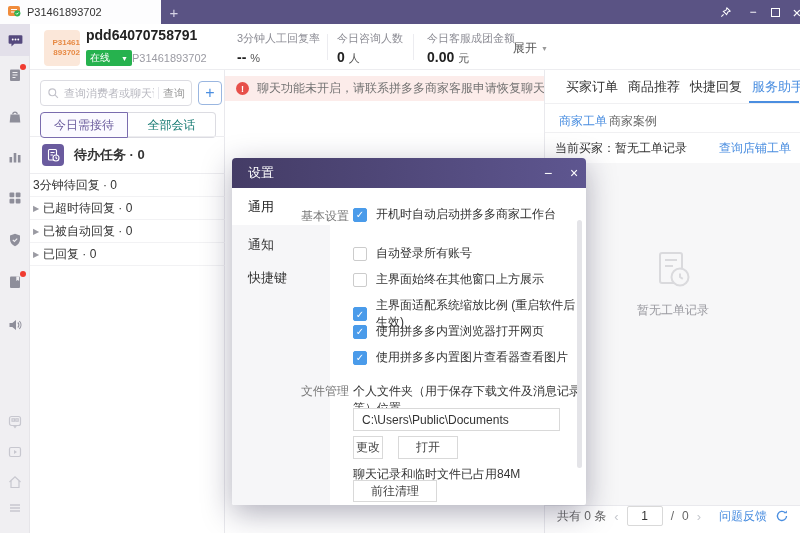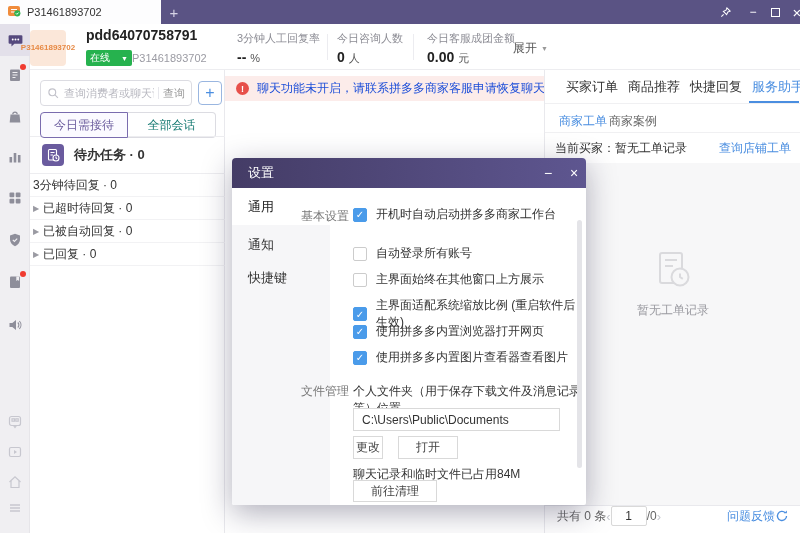--- a/index.html
+++ b/index.html
@@ -15,21 +15,21 @@
   .maxsq{width:9px;height:9px;border:1px solid #fff}
 
   
   .sidebar{position:absolute;left:0;top:24px;width:30px;height:509px;background:#f0eff2;border-right:1px solid #e6e5e9}
   .side-item{position:absolute;left:0;width:30px;height:30px;display:flex;align-items:center;justify-content:center}
   .side-item.sel{background:#e3e0ea;height:32px}
   .dot{position:absolute;width:6px;height:6px;border-radius:50%;background:#f03b30;top:4px;right:4px}
 
   
   .header{position:absolute;left:30px;top:24px;width:770px;height:46px;background:#fff;border-bottom:1px solid #ededf0}
-  .avatar{position:absolute;left:0;top:6px;width:36px;height:36px;background:#fbe7d9;border-radius:4px;color:#e78a45;font-size:8px;font-weight:bold;display:flex;flex-direction:row;align-items:center;justify-content:center;line-height:1.3}
+  .avatar{position:absolute;left:14px;top:6px;width:36px;height:36px;background:#fbe7d9;border-radius:4px;color:#e78a45;font-size:8px;font-weight:bold;display:flex;flex-direction:column;align-items:flex-end;justify-content:center;line-height:1.3}
   .store{position:absolute;left:56px;top:3px;font-size:14px;font-weight:bold;color:#222}
   .badge{position:absolute;left:56px;top:26px;background:#26b24e;color:#fff;font-size:10px;border-radius:2px;padding:1px 4px;display:flex;align-items:center;gap:11px}
   .badge .caret{font-size:7px}
   .acct{position:absolute;left:102px;top:28px;color:#9b9ba3;font-size:11px}
   .stat{position:absolute;top:7px}
   .stat .lbl{font-size:11px;color:#8c8c94}
   .stat .val{font-size:14px;font-weight:bold;color:#222;margin-top:3px}
   .stat .unit{font-size:11px;font-weight:normal;color:#555}
   .vdiv{position:absolute;top:10px;width:1px;height:26px;background:#ececf0}
   .expand{position:absolute;left:483px;top:16px;font-size:12px;color:#555;display:flex;align-items:center;gap:4px;cursor:pointer}
@@ -52,36 +52,36 @@
   .todo-ic{width:22px;height:22px;background:#6a5b9e;border-radius:4px;display:flex;align-items:center;justify-content:center}
   .todo .t{font-size:13px;font-weight:bold;color:#333}
   .grow{position:absolute;left:0;width:195px;height:23px;border-bottom:1px solid #f2f2f4;display:flex;align-items:center;font-size:12px;color:#333;cursor:pointer}
   .grow .ar{font-size:8px;color:#9a9aa2;width:10px;margin-left:3px}
   .grow.noar{padding-left:3px}
 
   
   .main{position:absolute;left:225px;top:70px;width:319px;height:463px;background:#fff}
   .notice{position:absolute;left:0;top:6px;width:319px;height:25px;background:#fcecea;display:flex;align-items:center;gap:8px;padding-left:11px}
   .notice .ic{width:13px;height:13px;border-radius:50%;background:#e7504a;color:#fff;font-size:9px;font-weight:bold;display:flex;align-items:center;justify-content:center;flex:0 0 13px}
-  .notice .tx{font-size:12px;color:#1d4ed8;white-space:nowrap}
+  .notice .tx{font-size:12px;color:#737373;white-space:nowrap}
 
   
   .rpanel{position:absolute;left:544px;top:70px;width:256px;height:463px;background:#fff;border-left:1px solid #e9e9ed}
   .rtabs{position:absolute;left:0;top:0;width:256px;height:33px;display:flex;align-items:center;gap:10px;padding-left:21px}
   .rtab{font-size:13px;color:#333;cursor:pointer;white-space:nowrap}
   .rtab.on{color:#4a8ee0}
   .runder{position:absolute;left:204px;top:31px;width:50px;height:2px;background:#4a8ee0}
   .rdiv{position:absolute;left:0;top:33px;width:256px;height:1px;background:#f0f0f2}
   .subtab{position:absolute;top:43px;font-size:12px;cursor:pointer}
   .buyer{position:absolute;left:0;top:62px;width:256px;height:31px;border-top:1px solid #f0f0f2;display:flex;align-items:center;justify-content:space-between;padding:0 10px}
   .buyer .bt{font-size:12px;color:#333}
   .buyer .lk{font-size:12px;color:#4a8ee0;cursor:pointer}
   .empty{position:absolute;left:0;top:93px;width:256px;height:342px;background:#f7f7f8;display:flex;flex-direction:column;align-items:center;padding-top:85px}
   .empty .et{color:#9a9aa0;font-size:12px;margin-top:8px}
-  .pgbar{position:absolute;left:0;top:435px;width:256px;height:21px;background:#fff;border-top:1px solid #e9e9ed;display:flex;align-items:center;padding:0 12px;gap:0;font-size:12px}
+  .pgbar{position:absolute;left:0;top:435px;width:256px;height:21px;background:#fff;border-top:1px solid #e9e9ed;display:flex;align-items:center;padding:0 12px;gap:8px;font-size:12px}
   .pgbar .tot{color:#666}
   .pgbar .chv{color:#c5c8ce;font-size:13px;cursor:pointer}
   .pgbar input{width:36px;height:20px;border:1px solid #d9d9d9;border-radius:2px;text-align:center;font-size:12px;color:#333;outline:none;font-family:inherit}
   .pgbar .sl,.pgbar .tp{color:#666}
   .pgbar .fb{color:#4a8ee0;margin-left:auto;cursor:pointer;white-space:nowrap}
 
   
   .dialog{position:absolute;left:232px;top:158px;width:354px;height:347px;background:#fff;border-radius:4px 4px 2px 2px;box-shadow:0 8px 30px rgba(30,25,60,.35);z-index:10;overflow:hidden}
   .dtitle{position:absolute;left:0;top:0;width:354px;height:30px;background:linear-gradient(90deg,#443c66,#5e5690);display:flex;align-items:center;padding-left:16px;color:#fff;font-size:13px}
   .dwbtn{position:absolute;top:0;width:24px;height:30px;display:flex;align-items:center;justify-content:center;color:#fff;font-size:14px;cursor:pointer}

